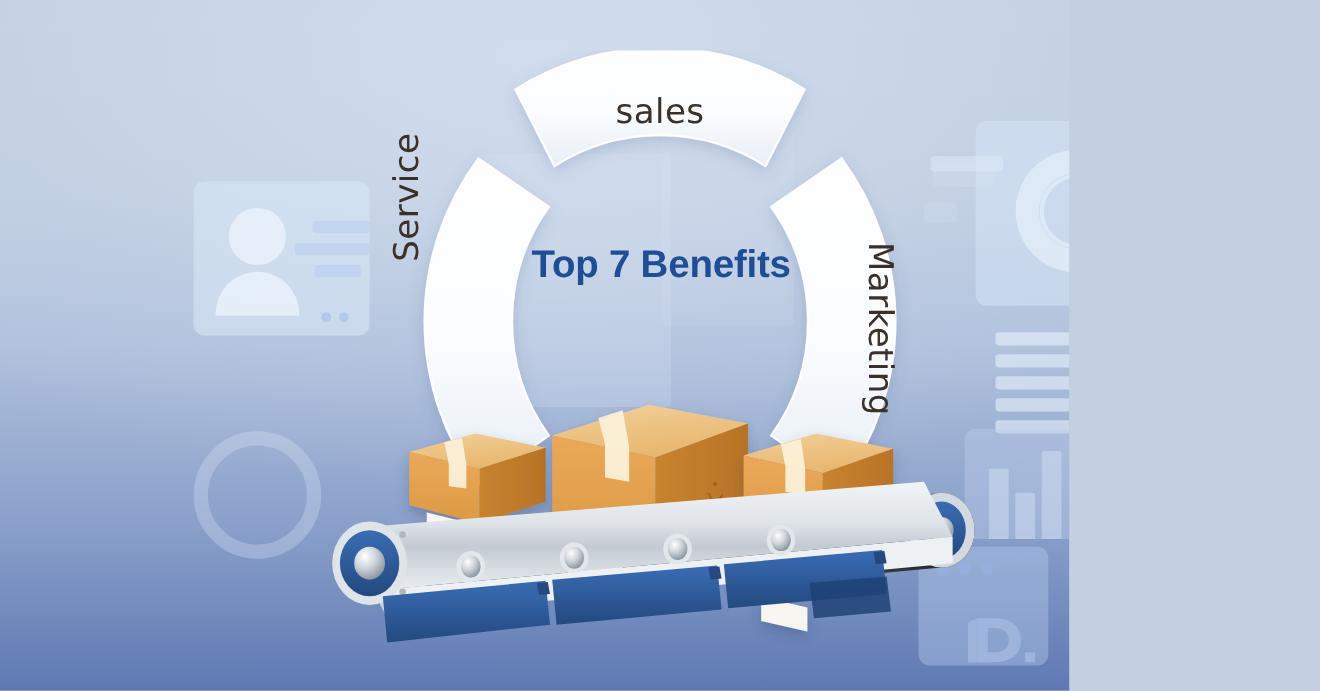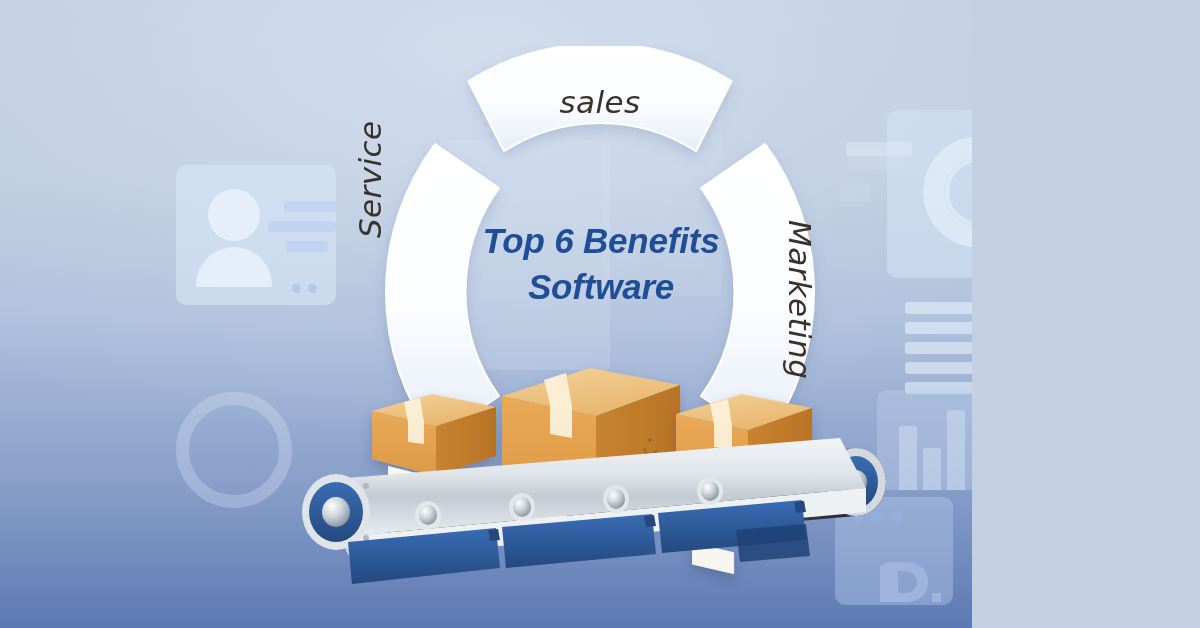--- a/index.html
+++ b/index.html
@@ -6,21 +6,20 @@
   body{
     width:1200px;height:628px;overflow:hidden;
     font-family:"Liberation Sans", sans-serif;
     background:#c3d0e2;
   }
   .canvas{
     position:relative;width:972px;height:628px;overflow:hidden;
     background:
       radial-gradient(120% 90% at 50% 8%, rgba(210,222,238,.95) 0%, rgba(196,211,230,.35) 45%, rgba(196,211,230,0) 70%),
       linear-gradient(180deg,#c4d1e2 0%, #c1cee1 28%, #afc0dc 50%, #8aa0ca 76%, #5e79b3 100%);
-    font-style: italic;
   }
 
   
   .bg-layer{position:absolute;inset:0;overflow:hidden;}
 
   .bg-card{position:absolute;border-radius:10px;}
 
   
   .card-profile{left:176px;top:165px;width:160px;height:140px;
     background:rgba(214,230,246,.62);}
@@ -156,22 +155,21 @@
         <path d="M 117.0 394.0 A 248 248 0 0 1 117.0 98.0 L 181.0 142.0 A 178 178 0 0 0 181.0 350.0 Z"></path>
       </g>
     </svg>
 
     <span class="arc-label lbl-sales">sales</span>
     <span class="arc-label lbl-service">Service</span>
     <span class="arc-label lbl-marketing">Marketing</span>
   </div>
 
   <div class="headline">
-    <div>Top 6 Benefits</div>
-    <div>Software</div>
+    <div>Top 7 Benefits</div>
   </div>
 
   <div class="scene">
     <svg viewBox="0 0 600 250" width="600" height="250">
       <defs>
         <linearGradient id="boxTop" x1="0" y1="0" x2="0.4" y2="1">
           <stop offset="0%" stop-color="#f3d09a"></stop>
           <stop offset="100%" stop-color="#e8b76e"></stop>
         </linearGradient>
         <linearGradient id="boxFront" x1="0" y1="0" x2="0" y2="1">

